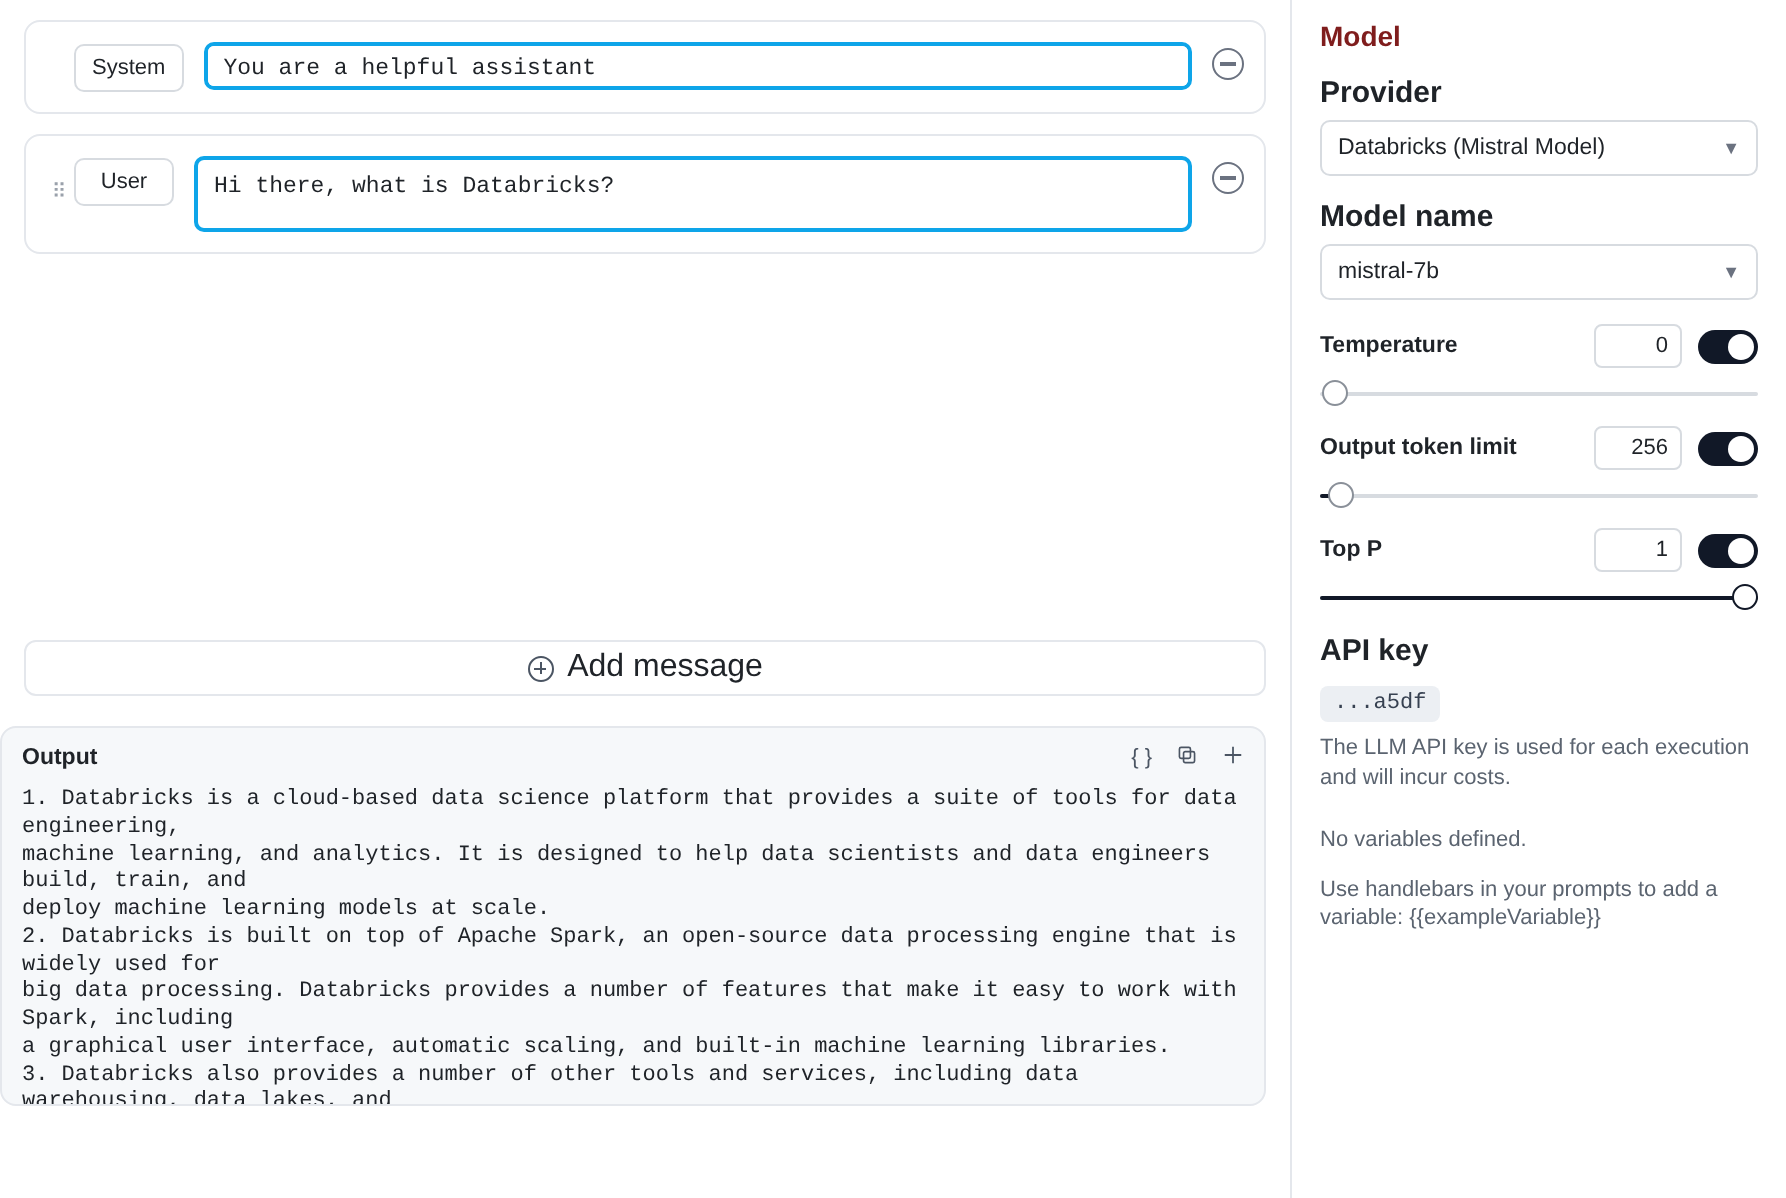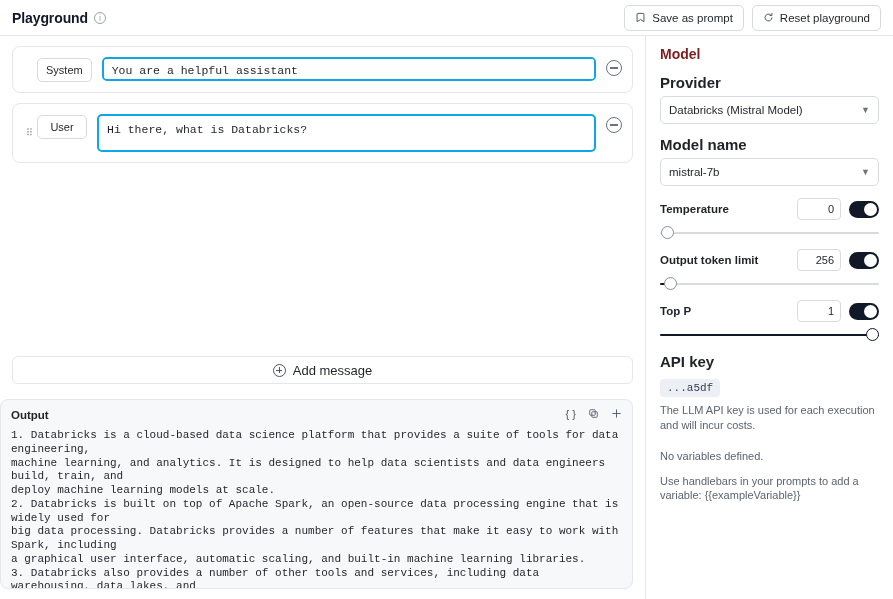--- a/index.html
+++ b/index.html
@@ -112,21 +112,21 @@
   }
   .remove-btn i { display: block; width: 8px; height: 1.3px; background: #6b7280; }
 
   
   .add-msg {
     position: absolute; left: 12px; right: 12px; top: 320px;
     height: 28px;
     border: 1px solid #e4e7ec; border-radius: 6px;
     background: #fff;
     display: flex; align-items: center; justify-content: center;
-    gap: 7px; font-size: 13px; color: #1f2328;
+    gap: 7px; font-size: 16px; color: #1f2328;
     cursor: pointer;
   }
   .plus-circle {
     width: 13px; height: 13px; border-radius: 50%;
     border: 1.3px solid #4b5563; position: relative;
   }
   .plus-circle::before, .plus-circle::after {
     content: ""; position: absolute; background: #4b5563;
   }
   .plus-circle::before { left: 2.5px; right: 2.5px; top: 5px; height: 1.2px; }
@@ -221,43 +221,20 @@
   }
   .muted { font-size: 11px; color: #5b6470; line-height: 1.35; }
   .section-gap { margin-top: 16px; }
   .var-title { font-size: 14px; font-weight: bold; margin: 0 0 8px 0; color: #111827; }
 </style>
 </head>
 <body>
 
 <div class="app">
 
-  <div class="header">
-    <span class="header-title">Playground</span>
-    <span class="info-icon">i</span>
-    <div class="header-actions">
-      <div class="hbtn">
-        <span>
-          <svg width="11" height="11" viewBox="0 0 16 16">
-              <path d="M4 2h8a1 1 0 0 1 1 1v11l-5-3-5 3V3a1 1 0 0 1 1-1z" fill="none" stroke="#4b5563" stroke-width="1.4"></path>
-            </svg>
-        </span>
-        <span>Save as prompt</span>
-      </div>
-      <div class="hbtn">
-        <span>
-          <svg width="11" height="11" viewBox="0 0 16 16">
-              <path d="M13 8a5 5 0 1 1-1.6-3.6" fill="none" stroke="#4b5563" stroke-width="1.4"></path>
-              <path d="M13 1.5V5H9.5" fill="none" stroke="#4b5563" stroke-width="1.4"></path>
-            </svg>
-        </span>
-        <span>Reset playground</span>
-      </div>
-    </div>
-  </div>
 
   <div class="body">
 
     <div class="left">
 
       <div class="msg-card">
         <div class="drag-handle"></div>
         <div class="role-chip">System</div>
         <textarea class="msg-input sys" style="">You are a helpful assistant</textarea>
         <div class="remove-btn">

